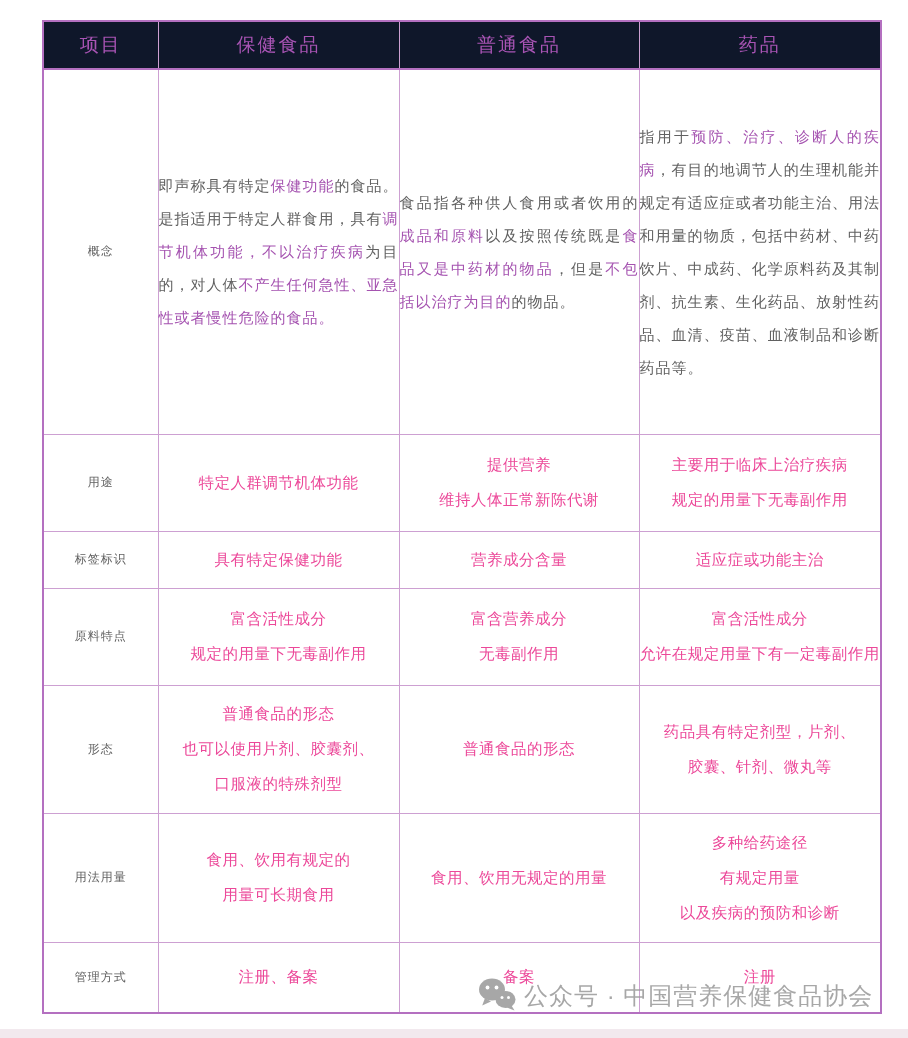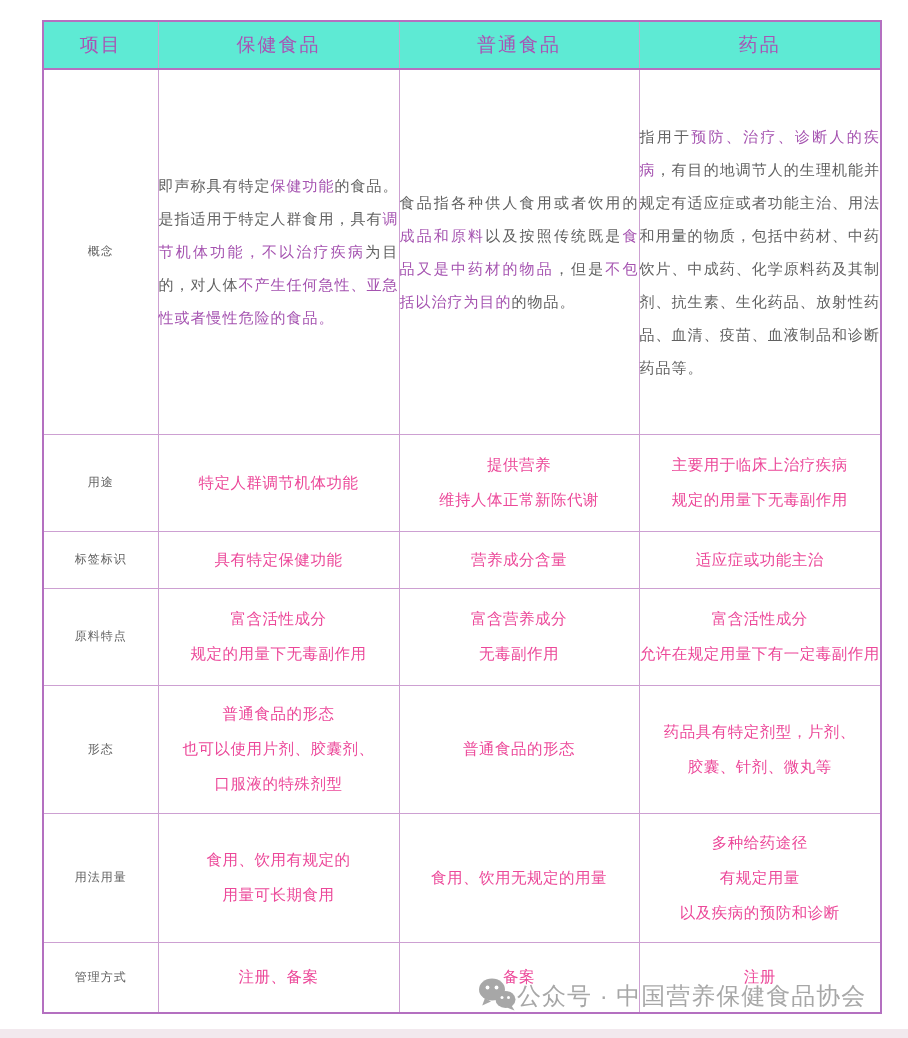--- a/index.html
+++ b/index.html
@@ -19,21 +19,21 @@
     border-collapse: collapse;
     table-layout: fixed;
     border: 2px solid #b470c0;
   }
   table.cmp th, table.cmp td {
     border: 1px solid #cda0d2;
     padding: 0;
     vertical-align: middle;
   }
   table.cmp thead th {
-    background: #5eead4;
+    background: #0f172a;
     color: #a854b4;
     font-size: 19px;
     font-weight: 500;
     height: 46px;
     letter-spacing: 2px;
     text-align: center;
     border-bottom: 2px solid #b470c0;
   }
   td.row-label {
     color: #616161;
@@ -58,21 +58,21 @@
     color: #616161;
     letter-spacing: 1px;
   }
   td.cell-rich .rich span.hl { color: #a553b0; }
   .watermark {
     position: absolute;
     left: 478px;
     top: 977px;
     display: flex;
     align-items: center;
-    gap: 1px;
+    gap: 8px;
     color: #9c9c9c;
     opacity: 0.88;
     z-index: 5;
   }
   .watermark .wm-text {
     font-size: 24px;
     letter-spacing: 1px;
     white-space: nowrap;
   }
   .bottom-strip {

